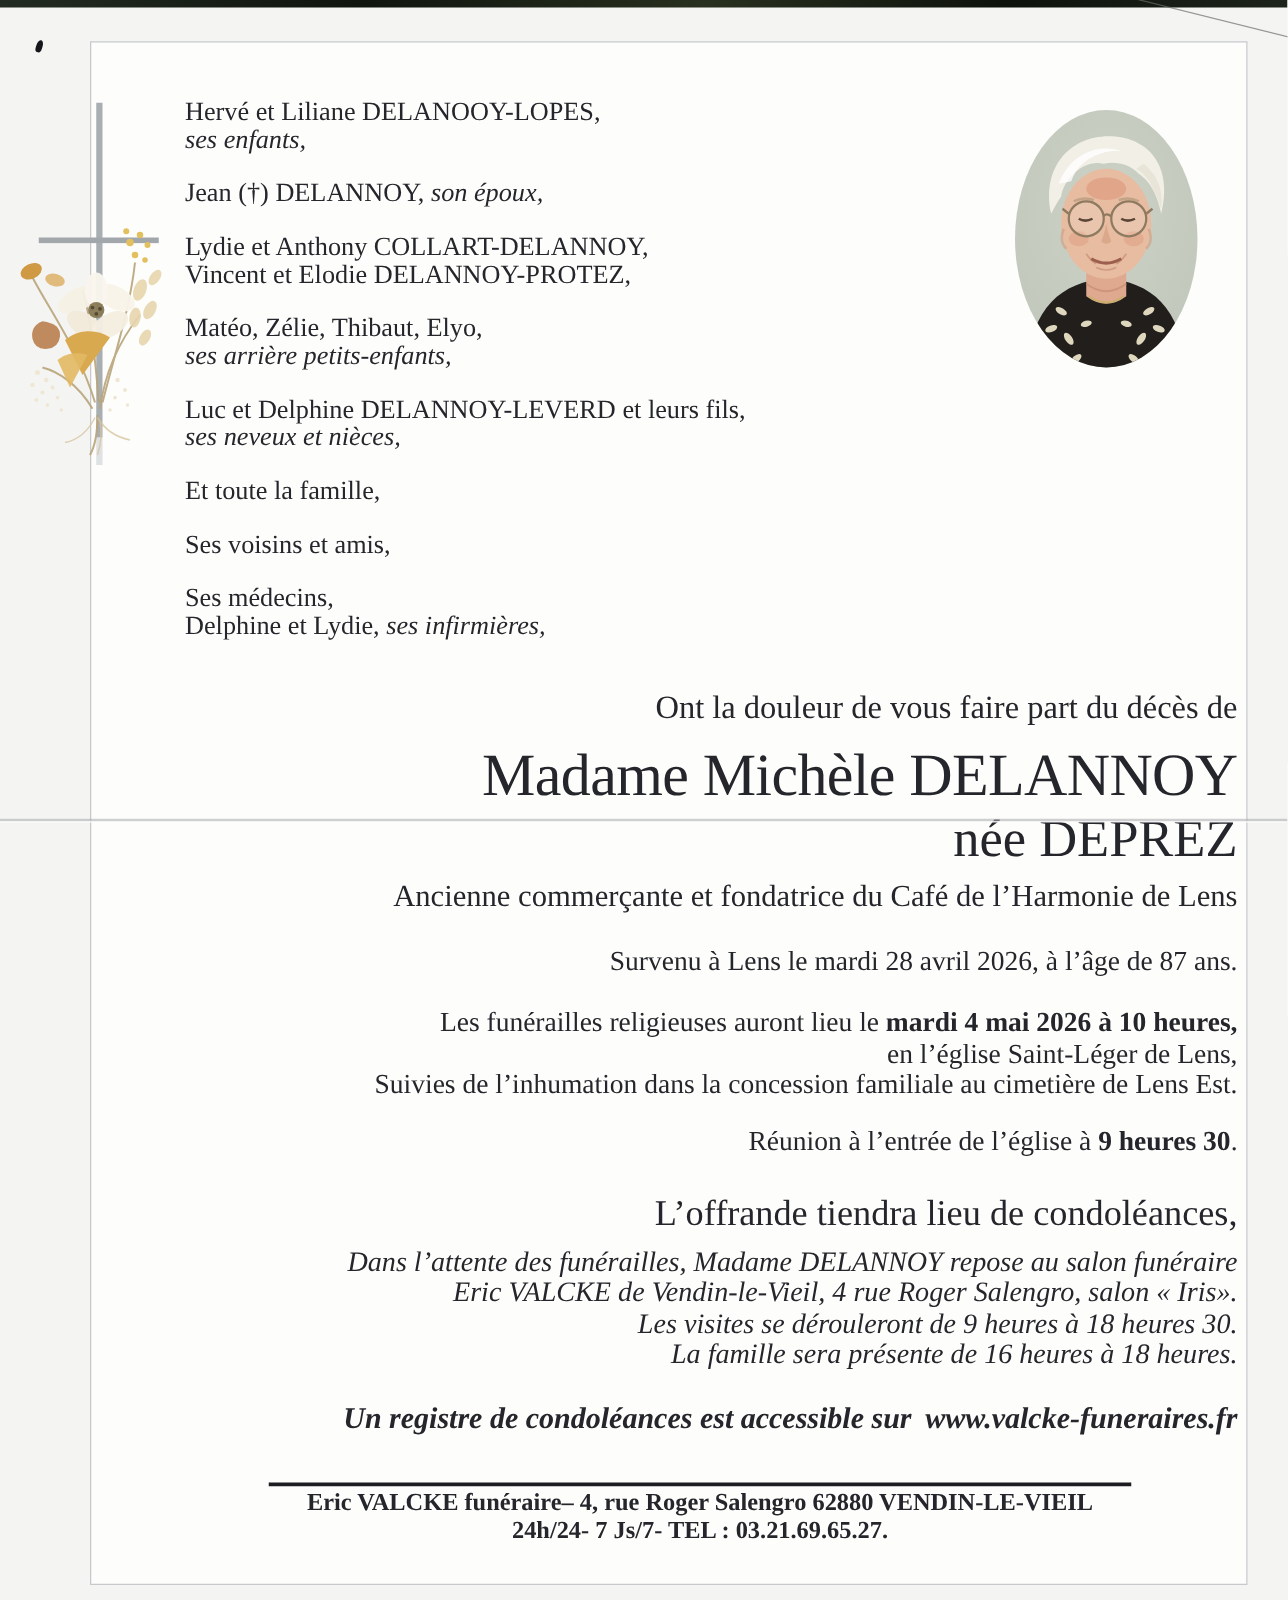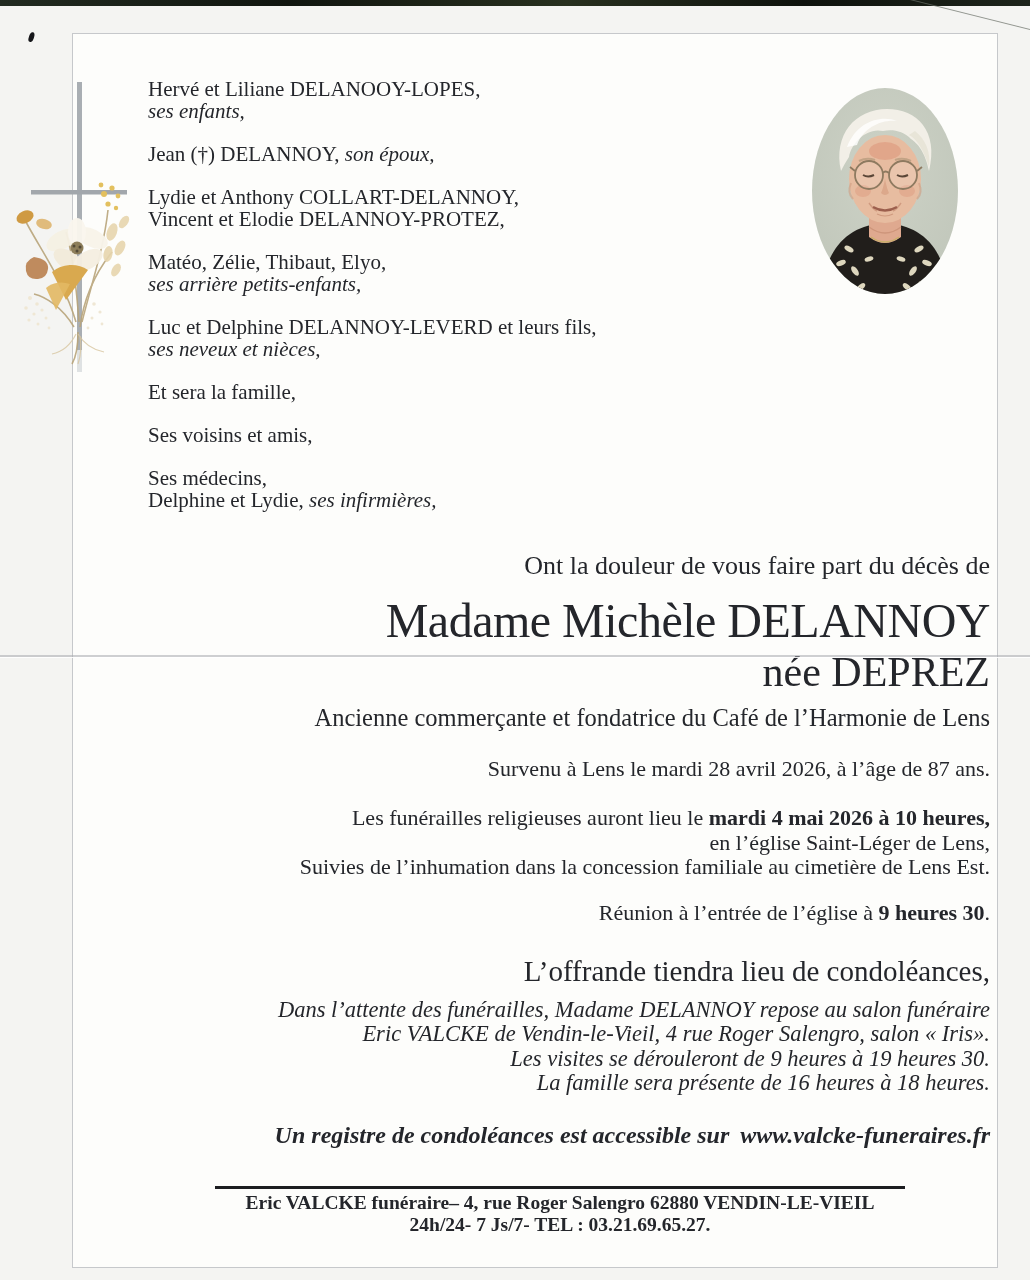--- a/index.html
+++ b/index.html
@@ -251,21 +251,21 @@
   </div>
   <div class="family-entry">
     <div>Matéo, Zélie, Thibaut, Elyo,</div>
     <div class="em">ses arrière petits-enfants,</div>
   </div>
   <div class="family-entry">
     <div>Luc et Delphine DELANNOY-LEVERD et leurs fils,</div>
     <div class="em">ses neveux et nièces,</div>
   </div>
   <div class="family-entry">
-    <div>Et sera la famille,</div>
+    <div>Et toute la famille,</div>
   </div>
   <div class="family-entry">
     <div>Ses voisins et amis,</div>
   </div>
   <div class="family-entry">
     <div>Ses médecins,</div>
     <div><span>Delphine et Lydie,</span><span class="em"> ses infirmières,</span></div>
   </div>
 </div>
 
@@ -280,21 +280,21 @@
     <div>en l’église Saint-Léger de Lens,</div>
     <div>Suivies de l’inhumation dans la concession familiale au cimetière de Lens Est.</div>
   </div>
   <div class="reunion">
     <span>Réunion à l’entrée de l’église à </span><strong>9 heures 30</strong><span>.</span>
   </div>
   <div class="offering">L’offrande tiendra lieu de condoléances,</div>
   <div class="repose">
     <div>Dans l’attente des funérailles, Madame DELANNOY repose au salon funéraire</div>
     <div>Eric VALCKE de Vendin-le-Vieil, 4 rue Roger Salengro, salon « Iris».</div>
-    <div>Les visites se dérouleront de 9 heures à 19 heures 30.</div>
+    <div>Les visites se dérouleront de 9 heures à 18 heures 30.</div>
     <div>La famille sera présente de 16 heures à 18 heures.</div>
   </div>
   <div class="register">
     <span>Un registre de condoléances est accessible sur</span><span class="url">www.valcke-funeraires.fr</span>
   </div>
 </div>
 
 <div class="footer">
   <div class="footer-rule"></div>
   <div>Eric VALCKE funéraire– 4, rue Roger Salengro 62880 VENDIN-LE-VIEIL</div>

